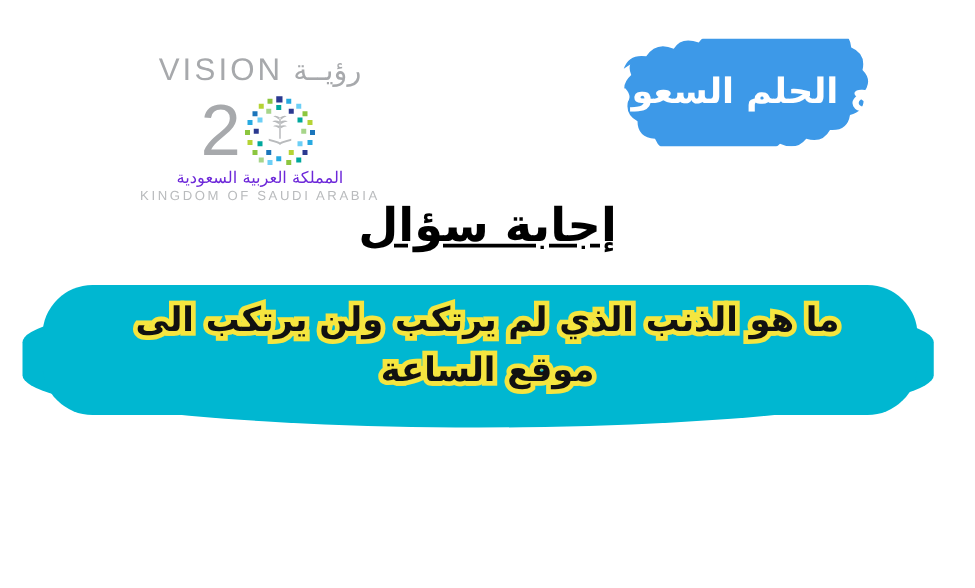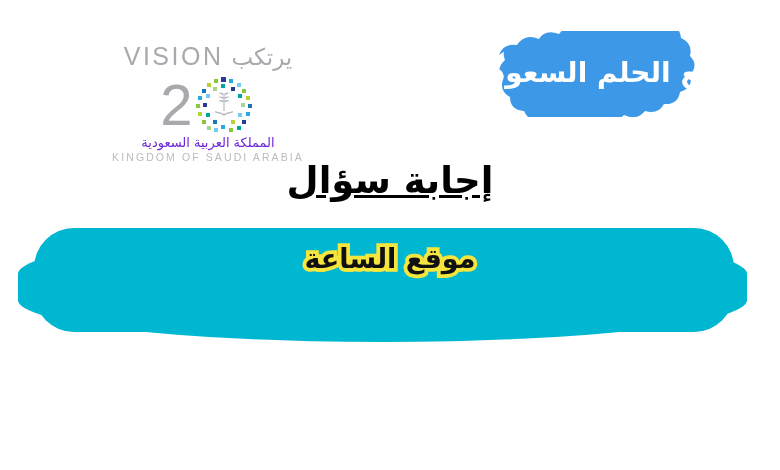--- a/index.html
+++ b/index.html
@@ -209,21 +209,21 @@
 </style>
 </head>
 <body>
 
 <div id="stage">
 
   <div class="logo">
 
     <div class="logo-row-top">
       <span class="logo-vision">VISION</span>
-      <span class="logo-ruya">يرتكب</span>
+      <span class="logo-ruya">رؤيــة</span>
     </div>
 
     <div class="logo-row-num">
       <span class="digit">2</span>
 
       <span class="mosaic-zero">
         <svg viewBox="0 0 62 58" xmlns="http://www.w3.org/2000/svg" aria-hidden="true">
           <g>
 
             <rect x="28" y="1" width="5" height="5" fill="#2b3990"></rect>
@@ -296,16 +296,17 @@
   <div class="title-wrap">
     <div class="title-hl">
       <span>إجابة سؤال</span>
     </div>
   </div>
 
   <div class="teal-blob"></div>
   <div class="teal-blob2"></div>
 
   <div class="question-wrap">
+    <div class="qline">ما هو الذنب الذي لم يرتكب ولن يرتكب الى</div>
     <div class="qline l2">موقع الساعة</div>
   </div>
 
 </div>
 
 </body></html>

